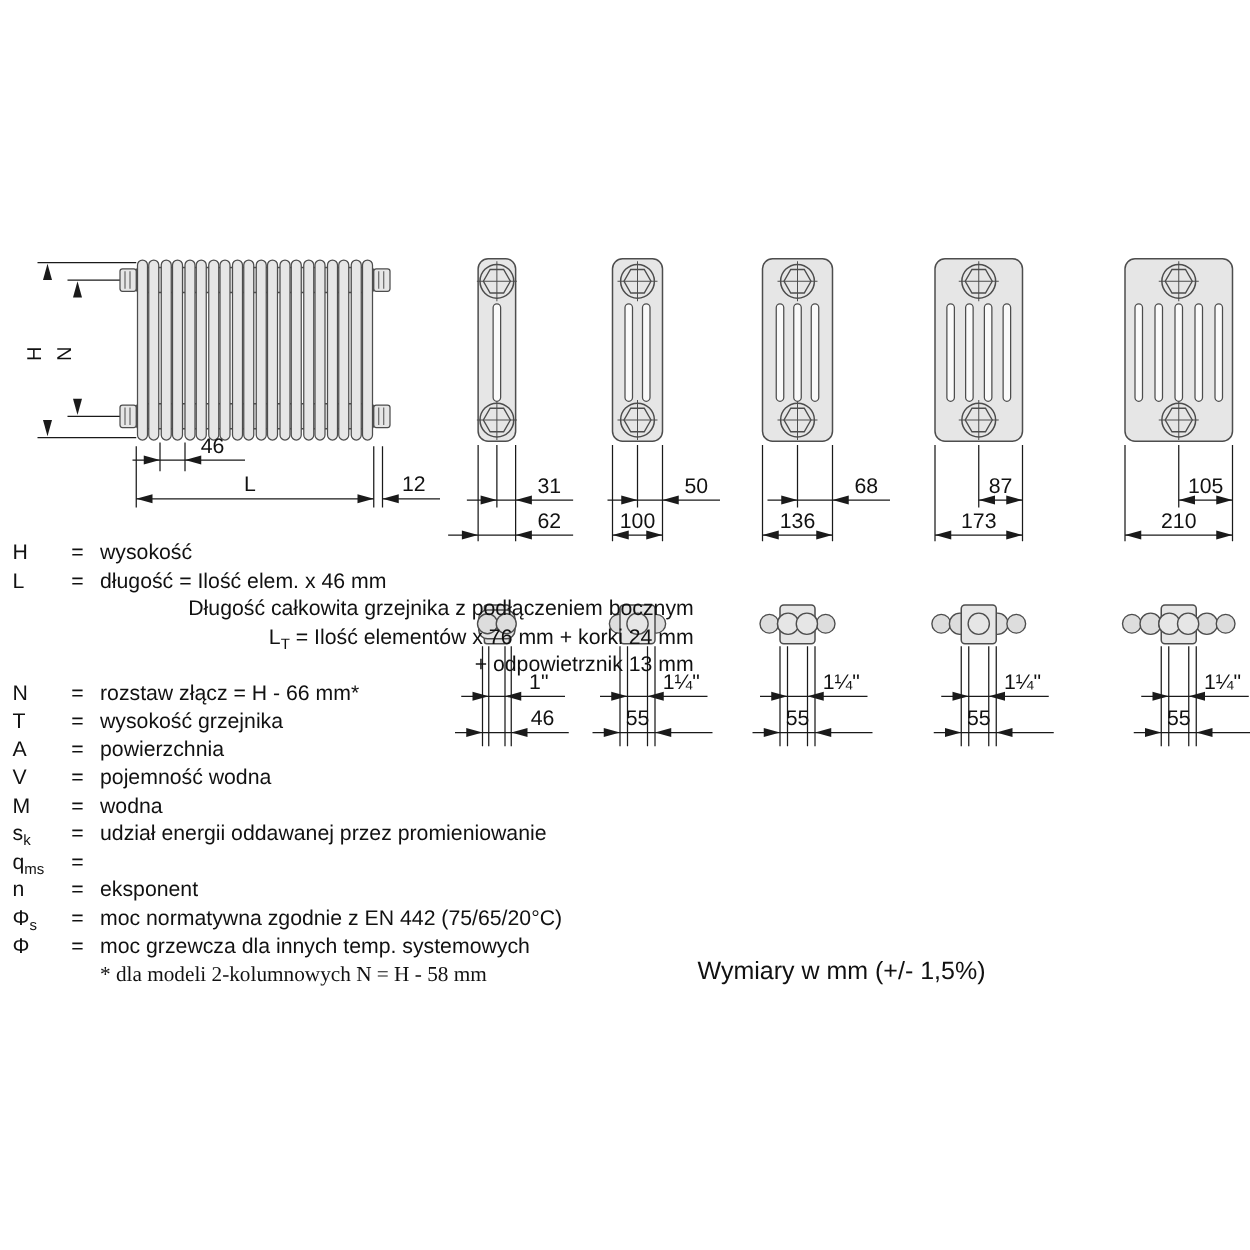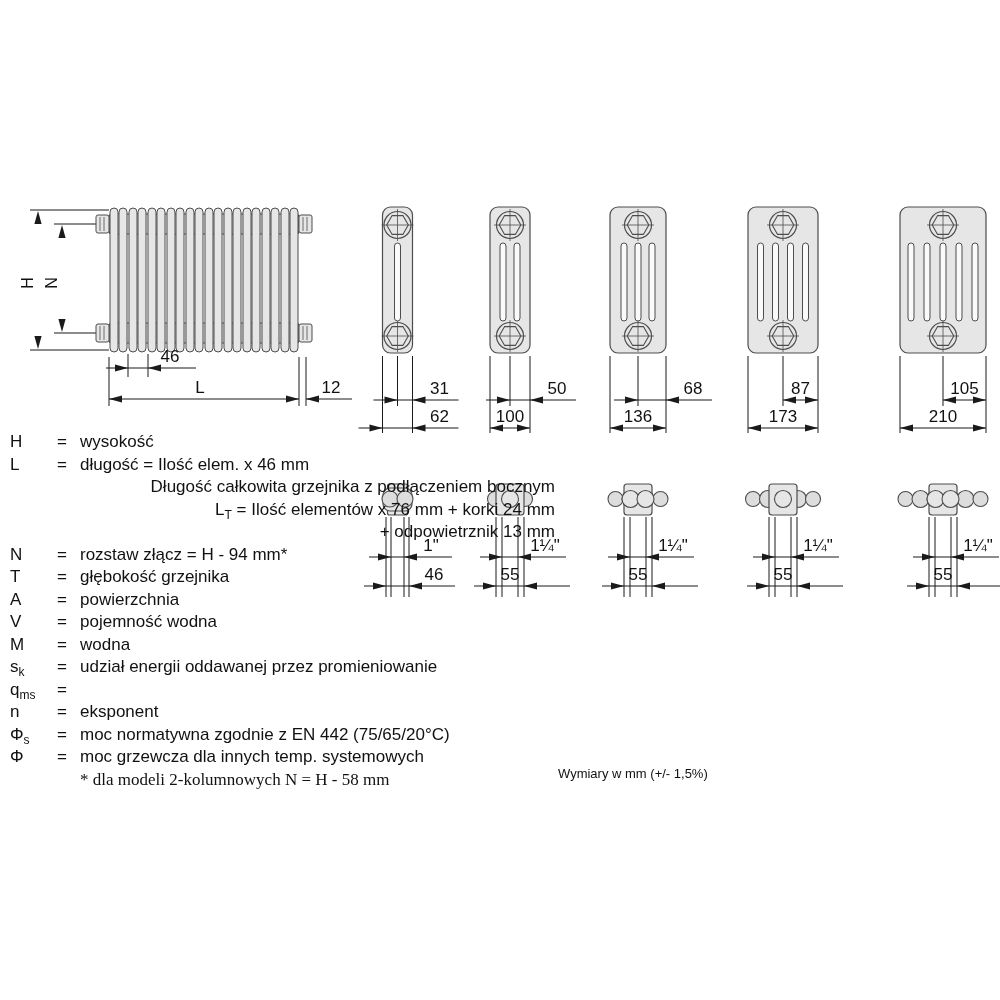--- a/index.html
+++ b/index.html
@@ -7,21 +7,21 @@
          font-family:"Liberation Sans",sans-serif;color:#111;overflow:hidden;}
   #diagram{position:absolute;left:0;top:0;}
   #legend{position:absolute;left:10px;top:431px;width:545px;font-size:17px;line-height:22.5px;}
   .lrow{display:flex;height:22.5px;white-space:nowrap;}
   .lrow .sym{width:47px;flex:0 0 47px;}
   .lrow .eq{width:23px;flex:0 0 23px;}
   .lrow .desc{flex:1;}
   .lrow-plain{height:22.5px;white-space:nowrap;text-align:right;}
   .lrow-foot{height:22.5px;white-space:nowrap;padding-left:70px;font-family:Liberation Serif, serif;}
   sub{font-size:12px;}
-  #units-note{position:absolute;left:558px;top:766px;font-size:13px;}
+  #units-note{position:absolute;left:558px;top:766px;font-size:20px;}
   svg text{font-family:"Liberation Sans",sans-serif;fill:#111;}
 </style>
 </head>
 <body>
 
 <div class="stage">
   <svg id="diagram" width="1000" height="1000" viewBox="0 0 1000 1000">
       <g>
         <line x1="30" y1="210" x2="109" y2="210" stroke="#1a1a1a" stroke-width="1"></line>
         <line x1="54" y1="224" x2="96" y2="224" stroke="#1a1a1a" stroke-width="1"></line>
@@ -322,26 +322,26 @@
         <span class="sym"><span>L</span></span>
         <span class="eq">=</span>
         <span class="desc">długość = Ilość elem. x 46 mm</span>
       </div>
       <div class="lrow-plain"><span>Długość całkowita grzejnika z podłączeniem bocznym</span></div>
       <div class="lrow-plain"><span>L</span><sub>T</sub> <span>= Ilość elementów x 76 mm + korki 24 mm</span></div>
       <div class="lrow-plain"><span>+ odpowietrznik 13 mm</span></div>
       <div class="lrow">
         <span class="sym"><span>N</span></span>
         <span class="eq">=</span>
-        <span class="desc">rozstaw złącz = H - 94 mm*</span>
+        <span class="desc">rozstaw złącz = H - 66 mm*</span>
       </div>
       <div class="lrow">
         <span class="sym"><span>T</span></span>
         <span class="eq">=</span>
-        <span class="desc">głębokość grzejnika</span>
+        <span class="desc">wysokość grzejnika</span>
       </div>
       <div class="lrow">
         <span class="sym"><span>A</span></span>
         <span class="eq">=</span>
         <span class="desc">powierzchnia</span>
       </div>
       <div class="lrow">
         <span class="sym"><span>V</span></span>
         <span class="eq">=</span>
         <span class="desc">pojemność wodna</span>

